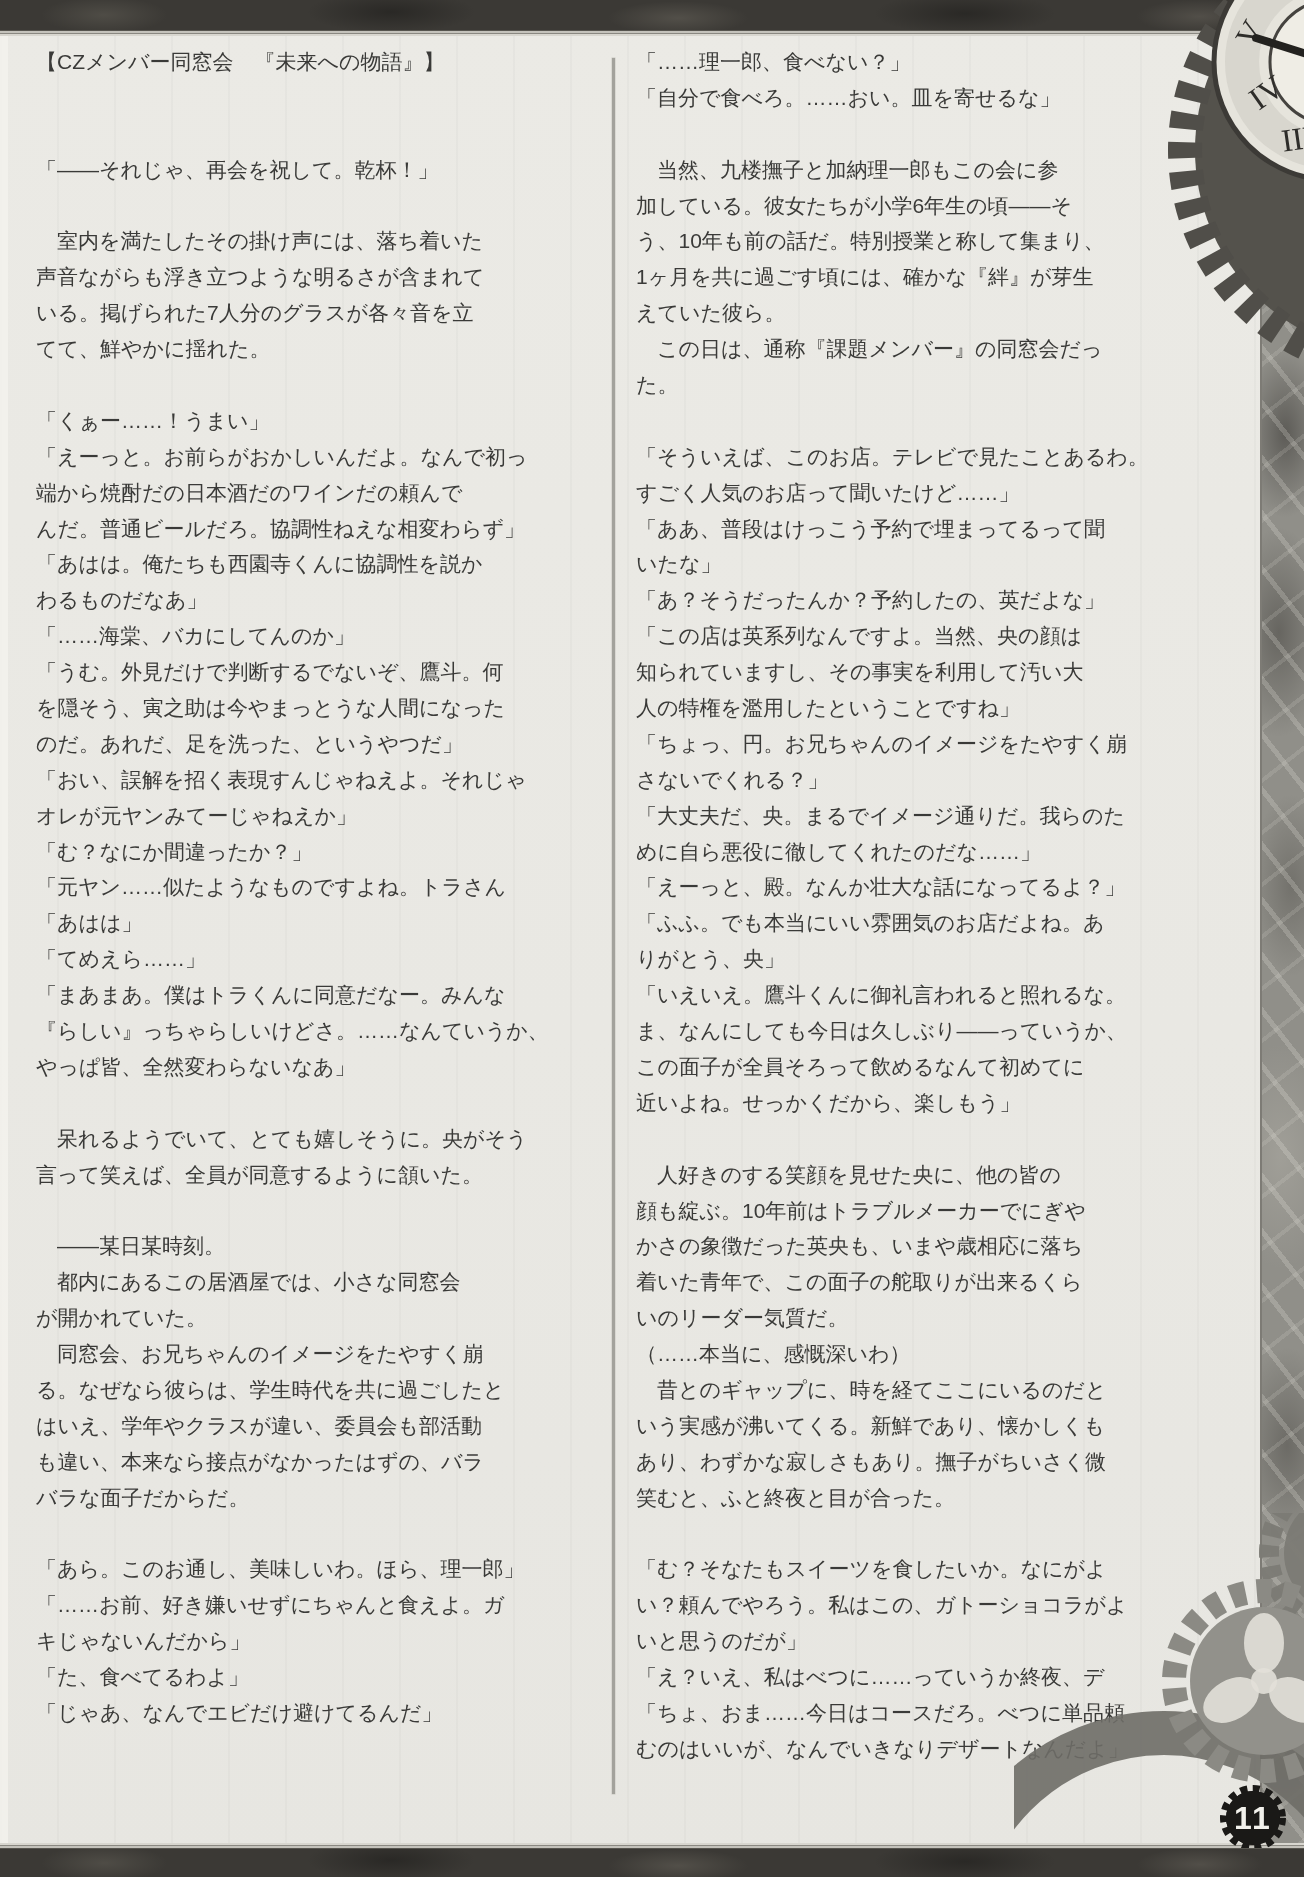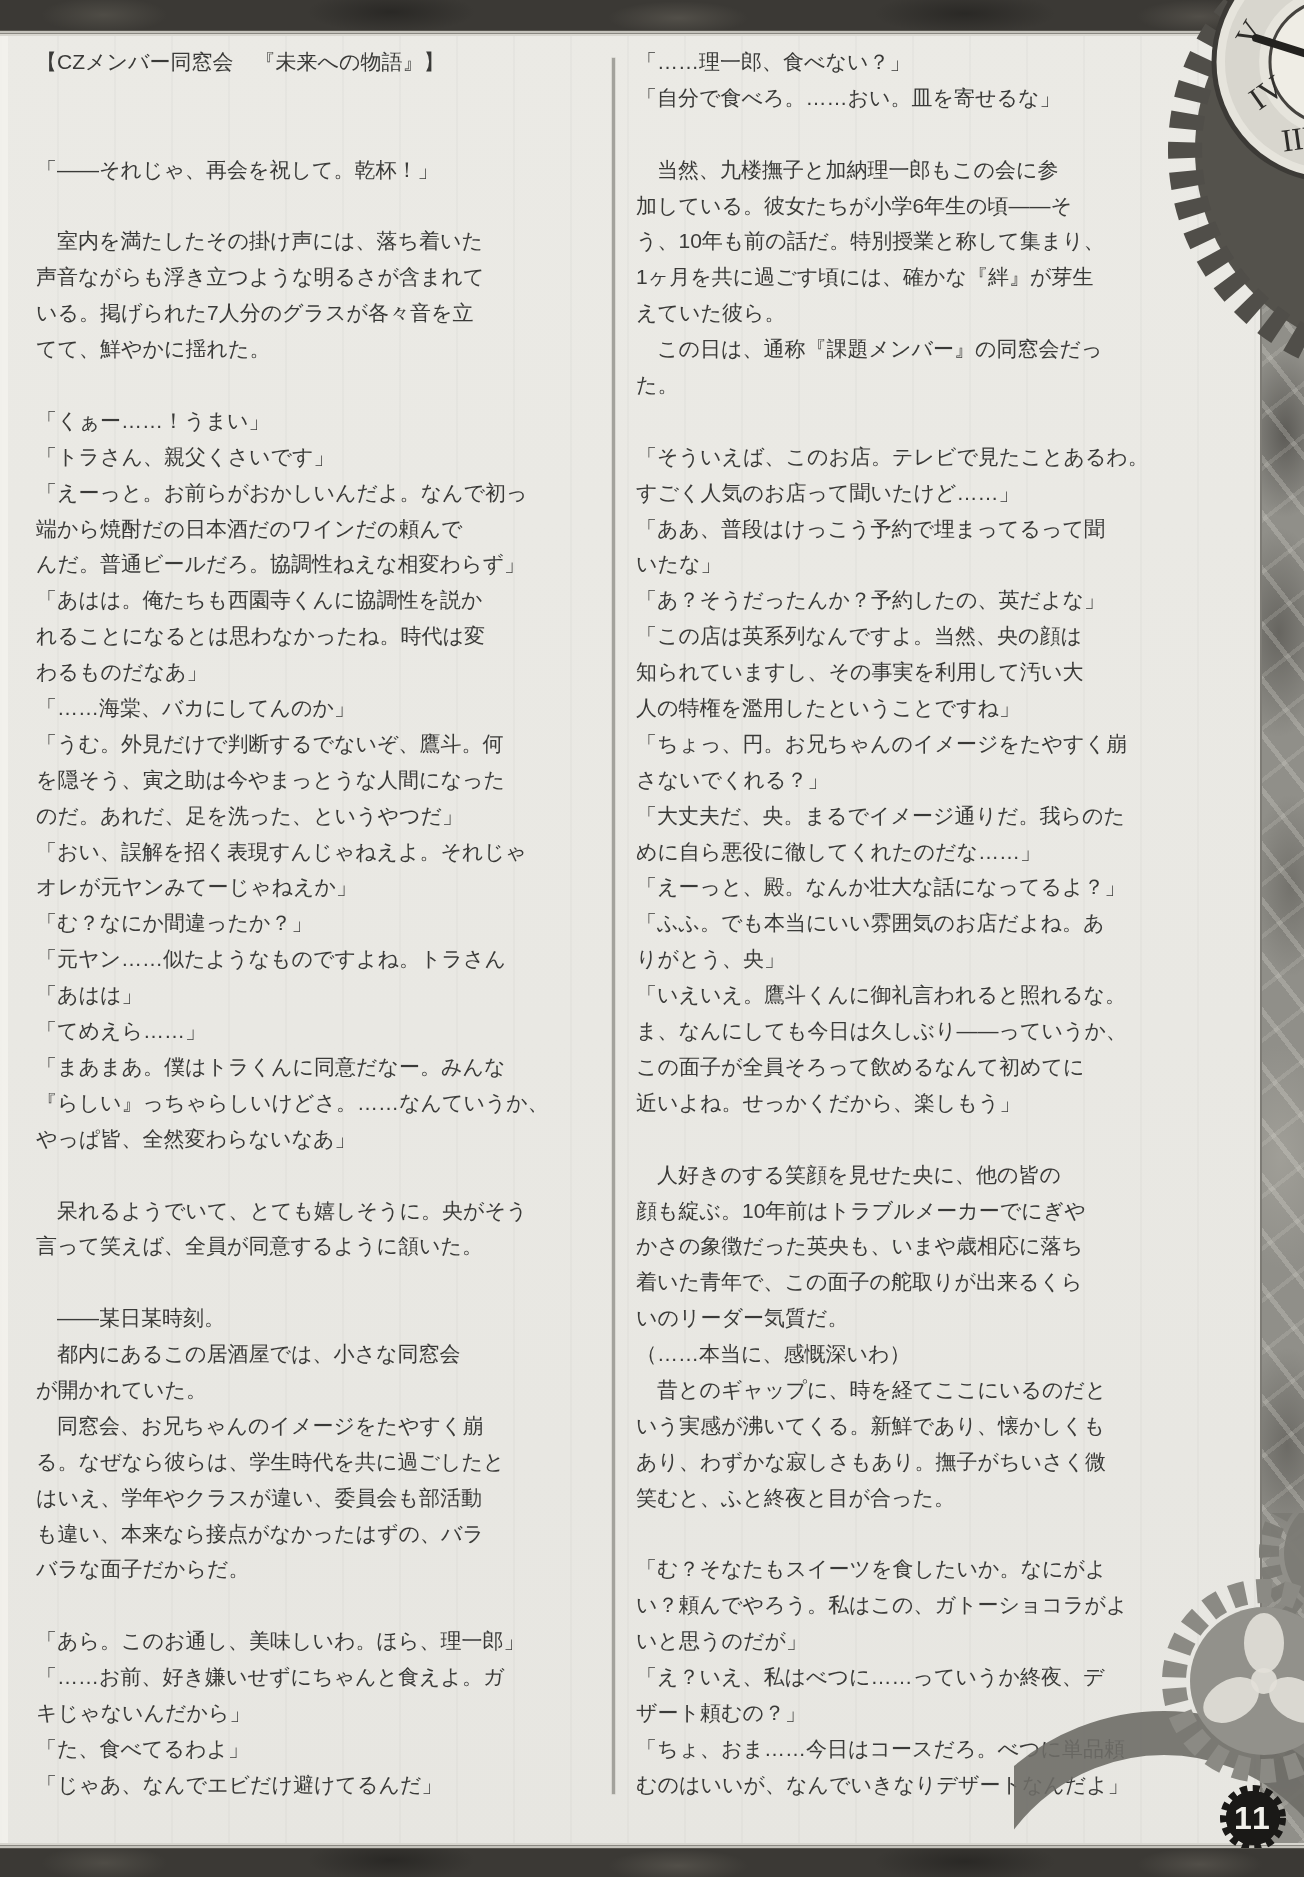--- a/index.html
+++ b/index.html
@@ -72,26 +72,24 @@
       <div class="tl">&nbsp;</div>
       <div class="tl">&nbsp;</div>
       <div class="tl">「――それじゃ、再会を祝して。乾杯！」</div>
       <div class="tl">&nbsp;</div>
       <div class="tl">　室内を満たしたその掛け声には、落ち着いた</div>
       <div class="tl">声音ながらも浮き立つような明るさが含まれて</div>
       <div class="tl">いる。掲げられた7人分のグラスが各々音を立</div>
       <div class="tl">てて、鮮やかに揺れた。</div>
       <div class="tl">&nbsp;</div>
       <div class="tl">「くぁー……！うまい」</div>
-      <div class="tl">「トラさん、親父くさいです」</div>
       <div class="tl">「えーっと。お前らがおかしいんだよ。なんで初っ</div>
       <div class="tl">端から焼酎だの日本酒だのワインだの頼んで</div>
       <div class="tl">んだ。普通ビールだろ。協調性ねえな相変わらず」</div>
       <div class="tl">「あはは。俺たちも西園寺くんに協調性を説か</div>
-      <div class="tl">れることになるとは思わなかったね。時代は変</div>
       <div class="tl">わるものだなあ」</div>
       <div class="tl">「……海棠、バカにしてんのか」</div>
       <div class="tl">「うむ。外見だけで判断するでないぞ、鷹斗。何</div>
       <div class="tl">を隠そう、寅之助は今やまっとうな人間になった</div>
       <div class="tl">のだ。あれだ、足を洗った、というやつだ」</div>
       <div class="tl">「おい、誤解を招く表現すんじゃねえよ。それじゃ</div>
       <div class="tl">オレが元ヤンみてーじゃねえか」</div>
       <div class="tl">「む？なにか間違ったか？」</div>
       <div class="tl">「元ヤン……似たようなものですよね。トラさん</div>
       <div class="tl">「あはは」</div>
@@ -158,21 +156,20 @@
       <div class="tl">（……本当に、感慨深いわ）</div>
       <div class="tl">　昔とのギャップに、時を経てここにいるのだと</div>
       <div class="tl">いう実感が沸いてくる。新鮮であり、懐かしくも</div>
       <div class="tl">あり、わずかな寂しさもあり。撫子がちいさく微</div>
       <div class="tl">笑むと、ふと終夜と目が合った。</div>
       <div class="tl">&nbsp;</div>
       <div class="tl">「む？そなたもスイーツを食したいか。なにがよ</div>
       <div class="tl">い？頼んでやろう。私はこの、ガトーショコラがよ</div>
       <div class="tl">いと思うのだが」</div>
       <div class="tl">「え？いえ、私はべつに……っていうか終夜、デ</div>
-      <div class="tl">ザート頼むの？」</div>
       <div class="tl">「ちょ、おま……今日はコースだろ。べつに単品頼</div>
       <div class="tl">むのはいいが、なんでいきなりデザートなんだよ」</div>
     </div>
 
   <svg class="deco deco-top" width="290" height="540" viewBox="0 0 290 540">
     <g>
       <circle cx="386" cy="150" r="205" fill="#54524c"></circle>
       <circle cx="386" cy="150" r="215" fill="none" stroke="#504e49" stroke-width="34" stroke-dasharray="16 13"></circle>
     </g>
     <g>

